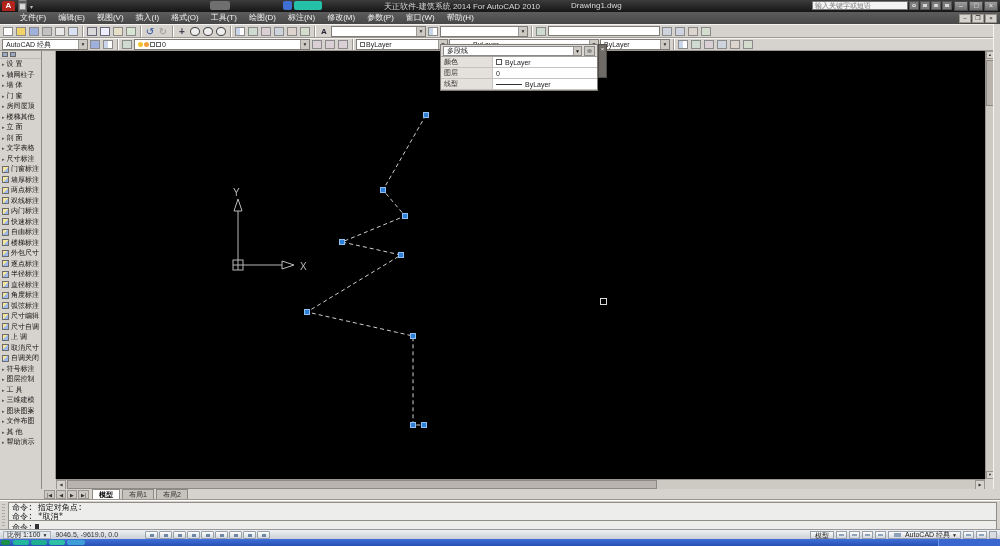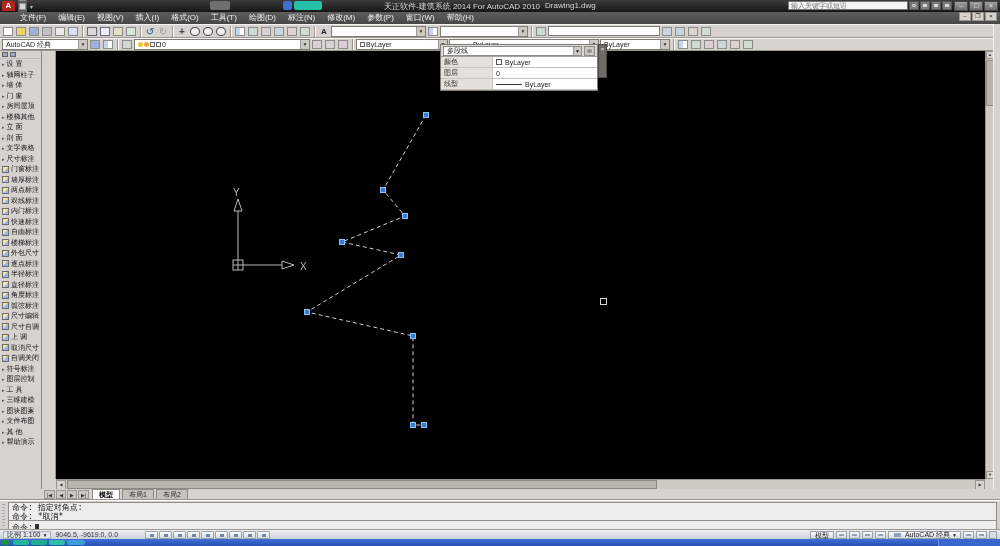--- a/index.html
+++ b/index.html
@@ -13,35 +13,35 @@
             background:linear-gradient(#3c3c3c,#161616);display:flex;align-items:center;color:#ccc}
   #app-logo{width:13px;height:10px;margin:1px 2px;background:#b2241c;color:#fff;font-weight:bold;
             font-size:8px;line-height:10px;text-align:center;border-radius:2px 2px 0 0}
   .qat-btn{width:9px;height:9px;margin:0 1px;background:#8f8f8f;border:1px solid #5a5a5a;position:relative}
   .qat-btn::before{content:"";position:absolute;inset:1px;background:#d9d9d9}
   #qat-arrow{color:#bbb;font-size:6px;margin-left:2px}
   .tb-badge{position:absolute;top:1px;height:9px;border-radius:2px}
   #badge-gray{left:210px;width:20px;background:#6f6f6f}
   #badge-blue{left:283px;width:9px;background:#3f6fd0}
   #badge-teal{left:294px;width:28px;background:#25c0a8}
-  #title-text{position:absolute;left:384px;top:1px;display:flex;gap:5px;white-space:nowrap;
+  #title-text{position:absolute;left:384px;top:1px;display:flex;gap:31px;white-space:nowrap;
               color:#d8d8d8;font-size:8px}
   #infocenter{position:absolute;right:48px;top:1px;display:flex;align-items:center;gap:1px}
-  #search-box{width:120px;height:9px;border:1px solid #777;background:#f4f4f4;font-size:7px;
+  #search-box{width:96px;height:9px;border:1px solid #777;background:#f4f4f4;font-size:7px;
               padding:0 2px;color:#444}
   .ic-btn{width:10px;height:9px;background:#7c7c7c;border:1px solid #555;position:relative}
   .ic-btn.round::before{content:"";position:absolute;inset:2px;border:1px solid #ddd;border-radius:50%}
   .ic-btn.sq::before{content:"";position:absolute;inset:2px;background:#d5d5d5}
   #win-controls{position:absolute;right:2px;top:1px;display:flex;gap:1px}
   .win-btn{width:14px;height:10px;background:linear-gradient(#9d9d9d,#6e6e6e);border:1px solid #4a4a4a;
            color:#eee;font-size:7px;line-height:8px;text-align:center}
 
   
   #menubar{position:absolute;left:0;top:12px;width:1000px;height:12px;
-           background:linear-gradient(#5d5d5d,#474747);display:flex;color:#eee;
+           background:linear-gradient(#5d5d5d,#474747);display:flex;align-items:center;color:#eee;
            padding-left:14px}
   .menu-item{padding:0 6px;line-height:12px;font-size:8px;white-space:nowrap}
   #doc-controls{margin-left:auto;display:flex;gap:1px;margin-right:3px}
   .doc-btn{width:12px;height:9px;background:#d6d3ce;border:1px solid #9a968f;color:#222;
            font-size:6px;line-height:7px;text-align:center}
 
   
   .tbar{position:absolute;left:0;width:1000px;background:#d6d3ce;border-top:1px solid #f4f3f1;
         border-bottom:1px solid #9d9a94;display:flex;align-items:center;padding:0 2px;gap:1px}
   #tb1{top:24px;height:14px}

